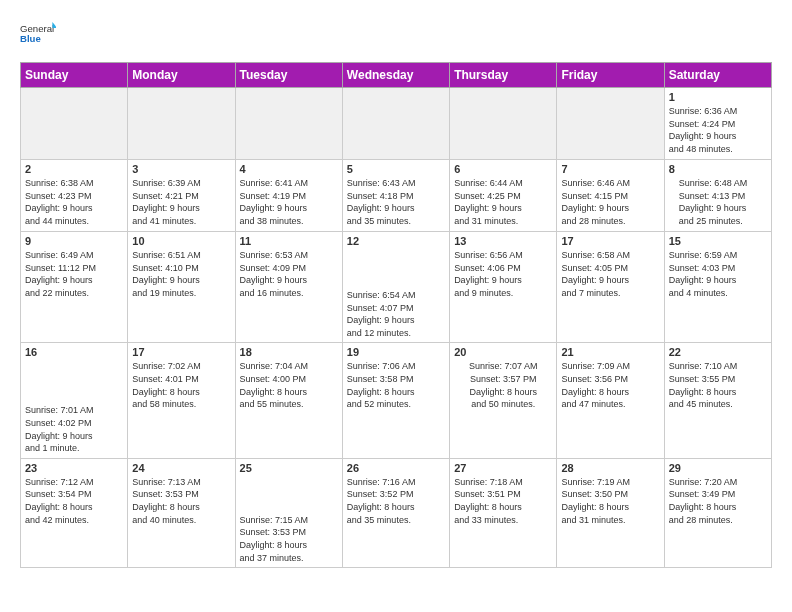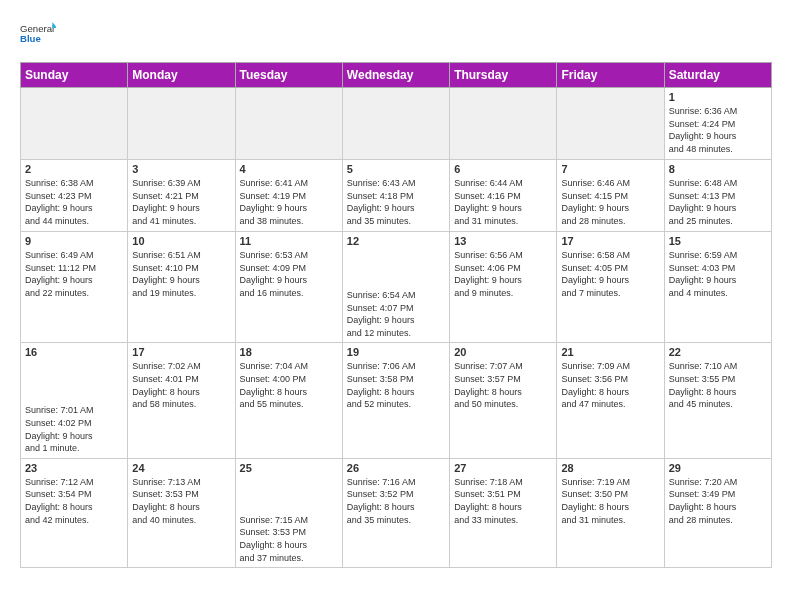--- a/index.html
+++ b/index.html
@@ -150,34 +150,34 @@
           <td>
             <div class="day-num">5</div>
             <div class="day-info" style="white-space: pre-line;">Sunrise: 6:43 AM
 Sunset: 4:18 PM
 Daylight: 9 hours
 and 35 minutes.</div>
           </td>
           <td>
             <div class="day-num">6</div>
             <div class="day-info" style="white-space: pre-line;">Sunrise: 6:44 AM
-Sunset: 4:16 PM
+Sunset: 4:25 PM
 Daylight: 9 hours
 and 31 minutes.</div>
           </td>
           <td>
             <div class="day-num">7</div>
             <div class="day-info" style="white-space: pre-line;">Sunrise: 6:46 AM
 Sunset: 4:15 PM
 Daylight: 9 hours
 and 28 minutes.</div>
           </td>
           <td>
             <div class="day-num">8</div>
-            <div class="day-info" style="white-space: pre-line;">Sunrise: 6:48 AM
+            <div class="day-info" style="white-space: pre-line; margin-left: 10px;">Sunrise: 6:48 AM
 Sunset: 4:13 PM
 Daylight: 9 hours
 and 25 minutes.</div>
           </td>
         </tr>
         <tr>
           <td>
             <div class="day-num">9</div>
             <div class="day-info" style="white-space: pre-line;">Sunrise: 6:49 AM
 Sunset: 11:12 PM
@@ -251,21 +251,21 @@
           </td>
           <td>
             <div class="day-num">19</div>
             <div class="day-info" style="white-space: pre-line;">Sunrise: 7:06 AM
 Sunset: 3:58 PM
 Daylight: 8 hours
 and 52 minutes.</div>
           </td>
           <td>
             <div class="day-num">20</div>
-            <div class="day-info" style="white-space: pre-line;">Sunrise: 7:07 AM
+            <div class="day-info" style="white-space: pre-line; text-align: center;">Sunrise: 7:07 AM
 Sunset: 3:57 PM
 Daylight: 8 hours
 and 50 minutes.</div>
           </td>
           <td>
             <div class="day-num">21</div>
             <div class="day-info" style="white-space: pre-line;">Sunrise: 7:09 AM
 Sunset: 3:56 PM
 Daylight: 8 hours
 and 47 minutes.</div>

